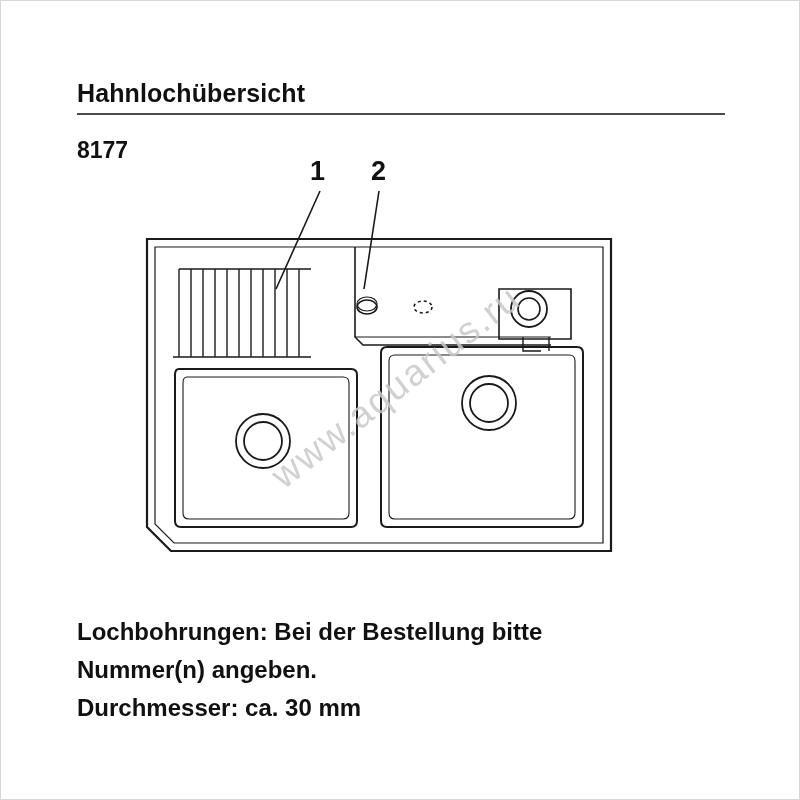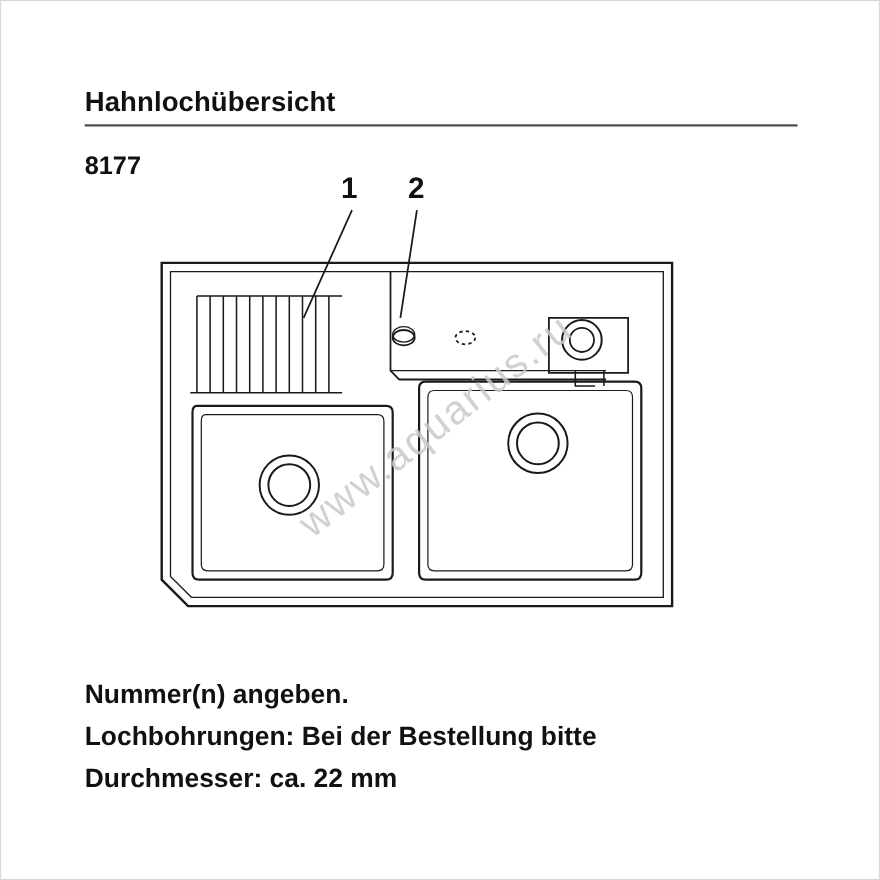--- a/index.html
+++ b/index.html
@@ -175,18 +175,18 @@
 
       </g>
     </svg>
   </div>
 
   <div class="watermark">
     <span>www.aquarius.ru</span>
   </div>
 
   <div class="notes">
+    <div>Lochbohrungen: Bei der Bestellung bitte</div>
     <div>Nummer(n) angeben.</div>
-    <div>Lochbohrungen: Bei der Bestellung bitte</div>
-    <div>Durchmesser: ca. 22 mm</div>
+    <div>Durchmesser: ca. 30 mm</div>
   </div>
 
 </div>
 
 </body></html>

